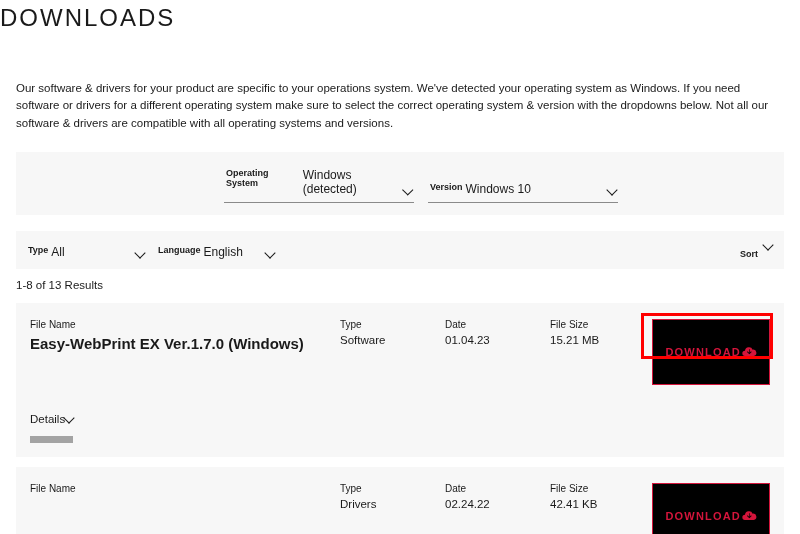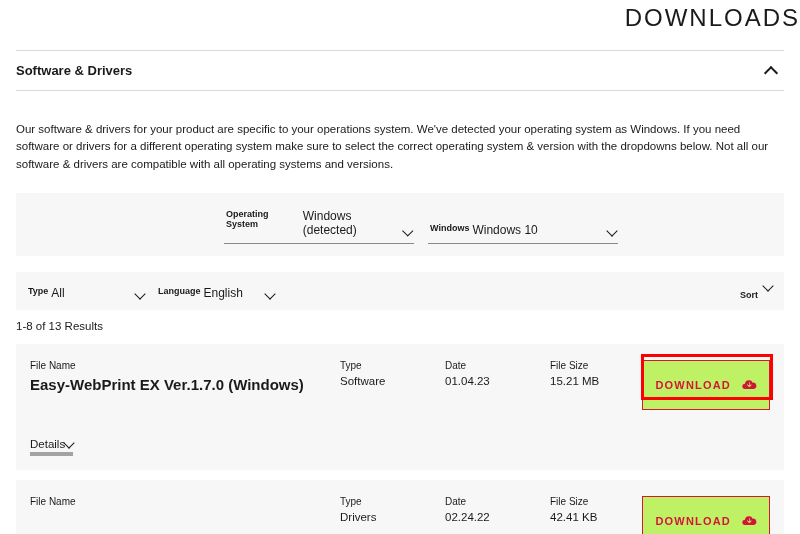--- a/index.html
+++ b/index.html
@@ -1,19 +1,19 @@
 <!DOCTYPE html>
 <html><head>
 <meta charset="utf-8">
 <style>
   * { box-sizing: border-box; margin: 0; padding: 0; }
   body { font-family: Arial, Helvetica, sans-serif; background: #ffffff; color: #1a1a1a; font-size: 12px; }
   .wrap { width: 800px; margin: 0 auto; }
 
-  .page-title { text-align: right; font-size: 24px; font-weight: 400; letter-spacing: 2px; padding: 4px 0 18px 0; }
+  .page-title { text-align: left; font-size: 24px; font-weight: 400; letter-spacing: 2px; padding: 4px 0 18px 0; }
 
   .accordion-header {
     display: flex; justify-content: space-between; align-items: center;
     border-top: 1px solid #d9d9d9; border-bottom: 1px solid #d9d9d9;
     padding: 12px 8px 12px 0; margin: 0 16px;
   }
   .accordion-header h2 { font-size: 13px; font-weight: 700; }
   .chevron-up { width: 10px; height: 10px; border-left: 2px solid #1a1a1a; border-top: 2px solid #1a1a1a; transform: rotate(45deg); display:inline-block; margin-top:4px;}
   .chevron-down-sm { width: 8px; height: 8px; border-left: 1.5px solid #1a1a1a; border-top: 1.5px solid #1a1a1a; transform: rotate(-135deg); display:inline-block; margin-bottom:2px;}
 
@@ -41,54 +41,50 @@
   .col-file { flex:0 0 300px; }
   .col-type { flex:0 0 95px; }
   .col-date { flex:0 0 95px; }
   .col-size { flex:0 0 80px; }
   .col-btn  { flex:1; display:flex; justify-content:flex-end; align-items:flex-start; }
   .col-label { font-size:10px; color:#1a1a1a; margin-bottom:4px;}
   .col-value { font-size:11.5px; }
   .file-name { font-size:15px; font-weight:600; line-height:1.35; }
 
   .download-btn {
-    border:1px solid #d4153b; background:#bef264; color:#d4153b;
-    padding:16px 12px; font-size:11px; font-weight:700; letter-spacing:1.2px;
-    display:inline-flex; align-items:center; gap:10px; cursor:pointer;
+    border:1px solid #d4153b; background:#000000; color:#d4153b;
+    padding:24px 12px; font-size:11px; font-weight:700; letter-spacing:1.2px;
+    display:inline-flex; align-items:center; cursor:pointer;
   }
   .cloud-icon { width:16px; height:16px; fill:#d4153b; }
 
-  .details { margin-top:28px; display:inline-flex; align-items:center; gap:0; font-size:11.5px; border-bottom:4px solid #a3a3a3; padding-bottom:2px; cursor:pointer;}
+  .details { margin-top:28px; display:inline-flex; align-items:center; gap:0; font-size:11.5px; border-bottom:7px solid #a3a3a3; padding-bottom:11px; cursor:pointer;}
 </style>
 </head>
 <body>
 
 <div class="wrap">
 
   <div class="page-title">DOWNLOADS</div>
 
-  <div class="accordion-header">
-    <h2>Software &amp; Drivers</h2>
-    <span class="chevron-up"></span>
-  </div>
 
   <p class="body-text">Our software &amp; drivers for your product are specific to your operations system. We've detected your operating system as Windows. If you need software or drivers for a different operating system make sure to select the correct operating system &amp; version with the dropdowns below. Not all our software &amp; drivers are compatible with all operating systems and versions.</p>
 
   <div class="filter-bar-1">
     <div class="filter-spacer"></div>
     <div class="dropdown">
       <div class="dd-text">
         <span class="dd-label">Operating System</span>
         <span class="dd-value">Windows (detected)</span>
       </div>
       <span class="chevron-down-sm"></span>
     </div>
     <div class="dropdown">
       <div class="dd-text">
-        <span class="dd-label">Windows</span>
+        <span class="dd-label">Version</span>
         <span class="dd-value">Windows 10</span>
       </div>
       <span class="chevron-down-sm"></span>
     </div>
   </div>
 
   <div class="filter-bar-2">
     <div class="dropdown2">
       <div class="dd-text">
         <span class="dd-label">Type</span>

